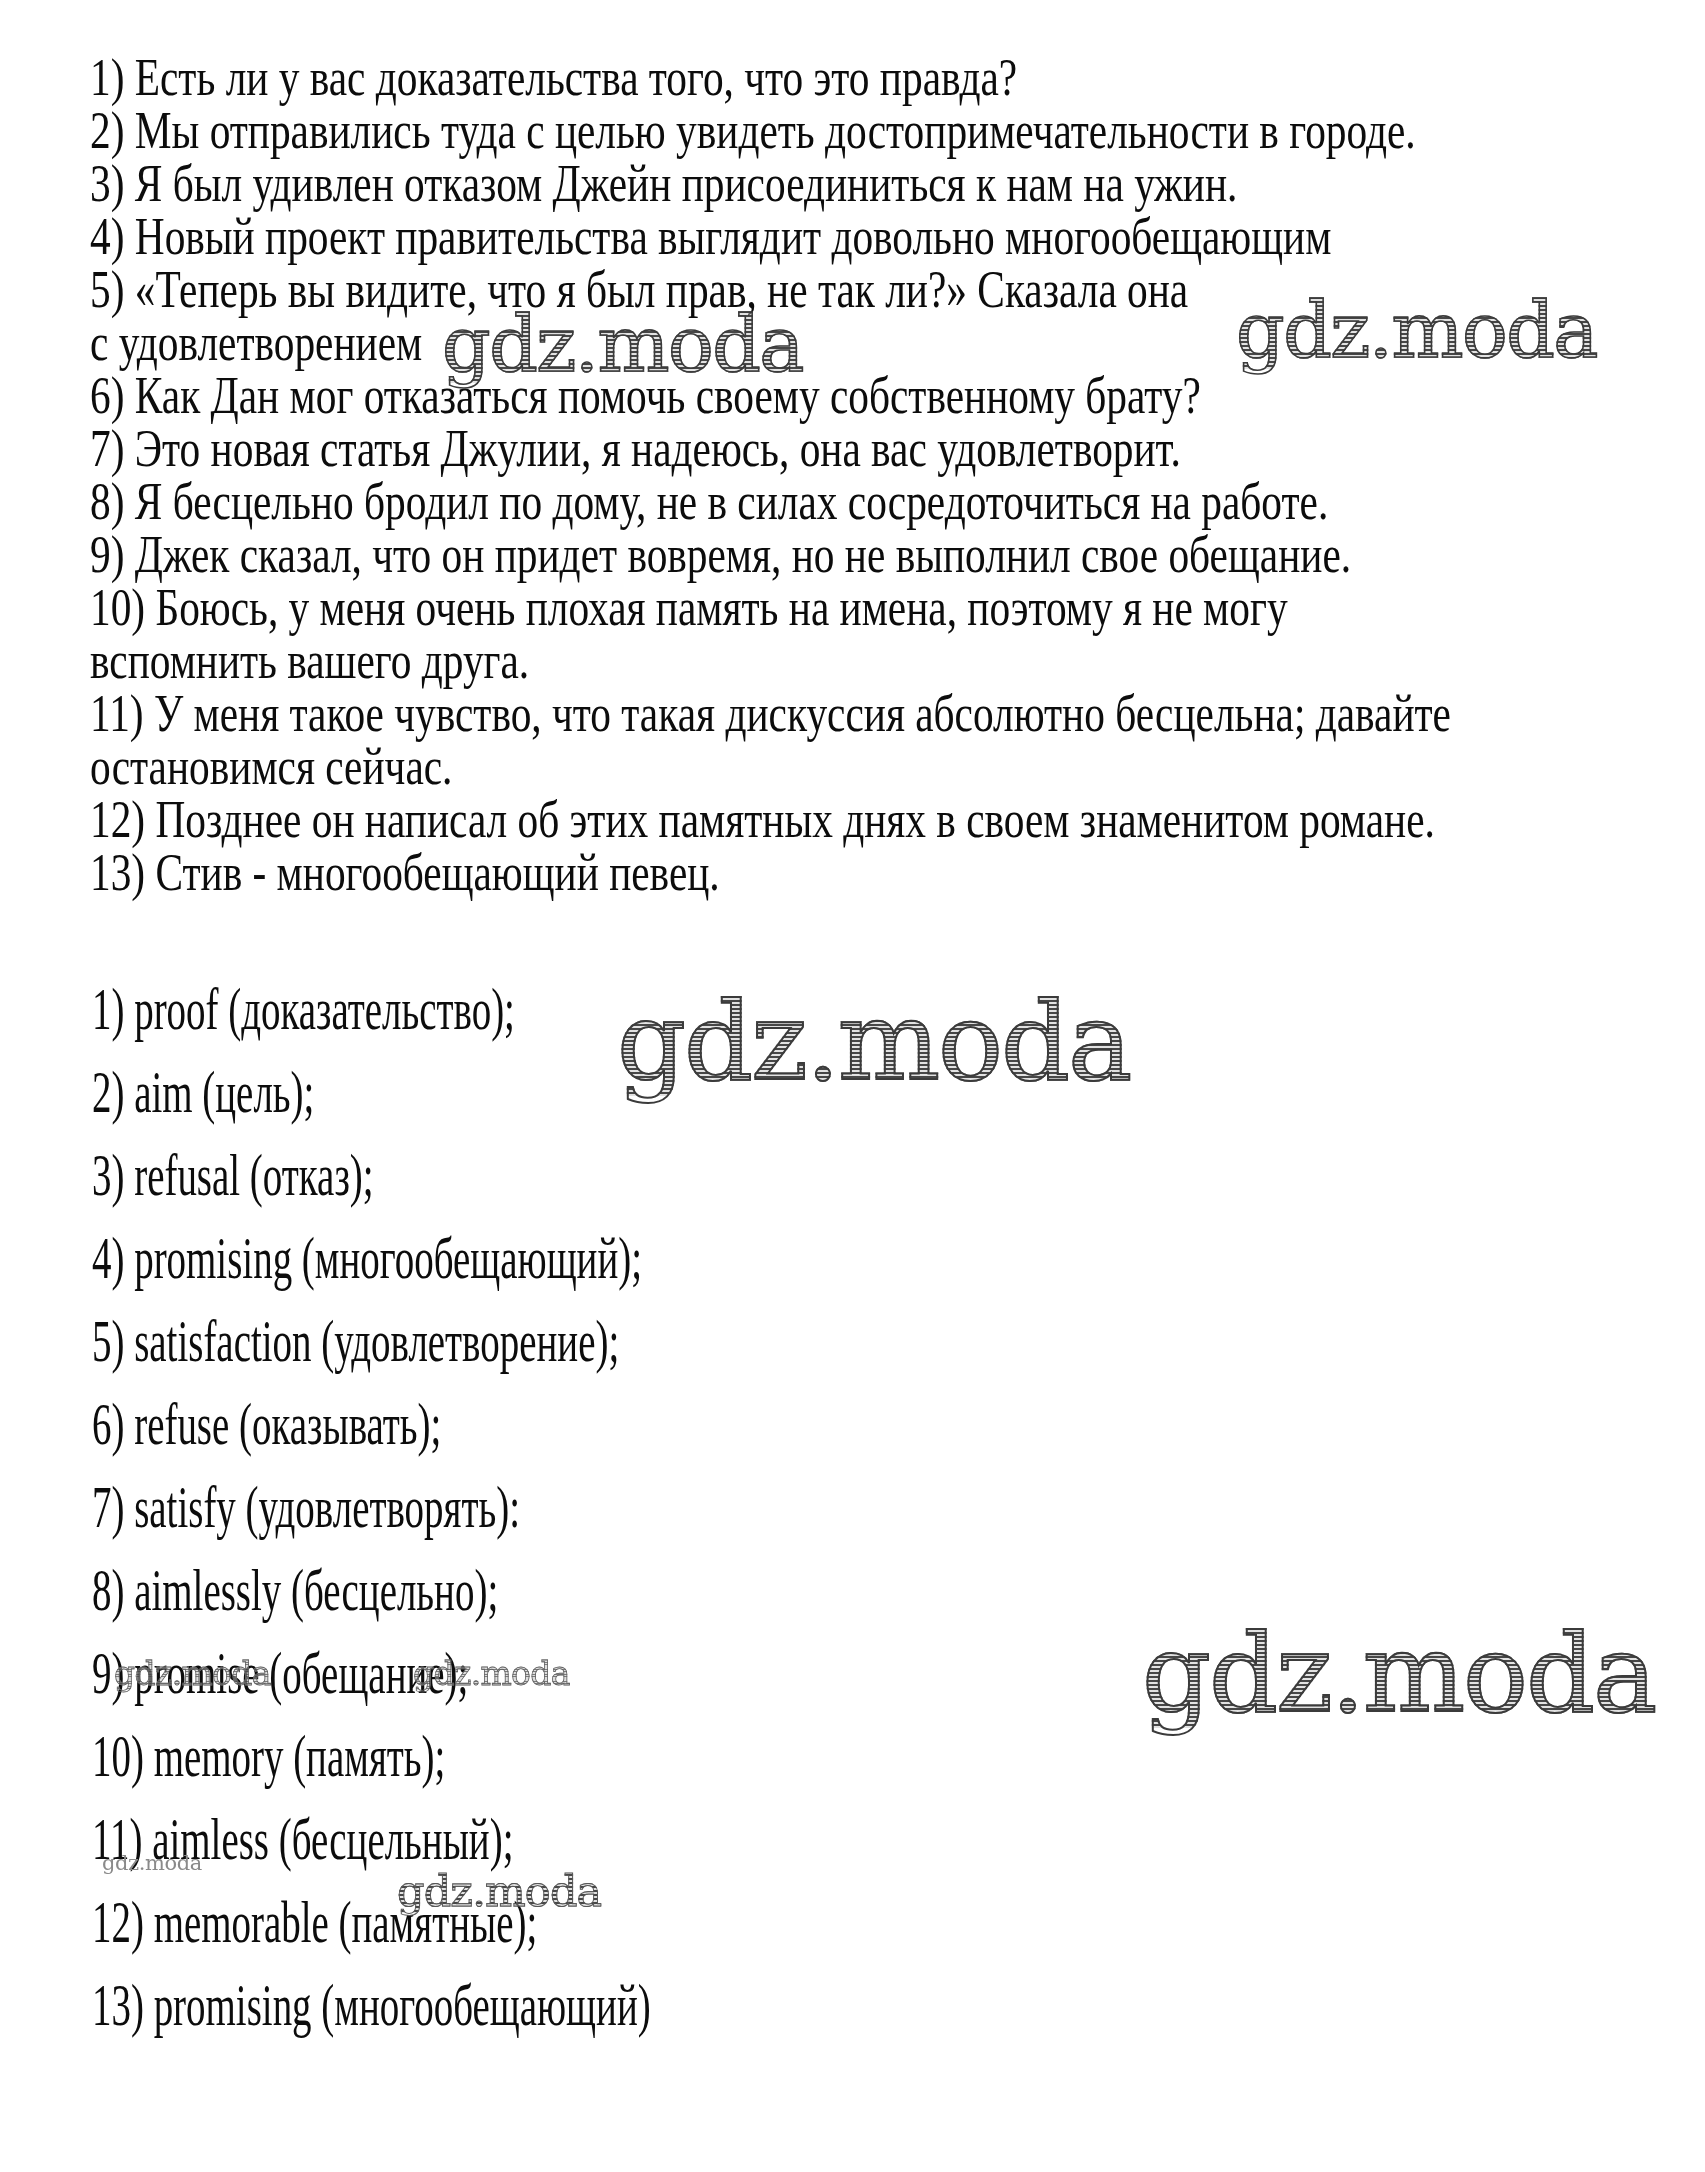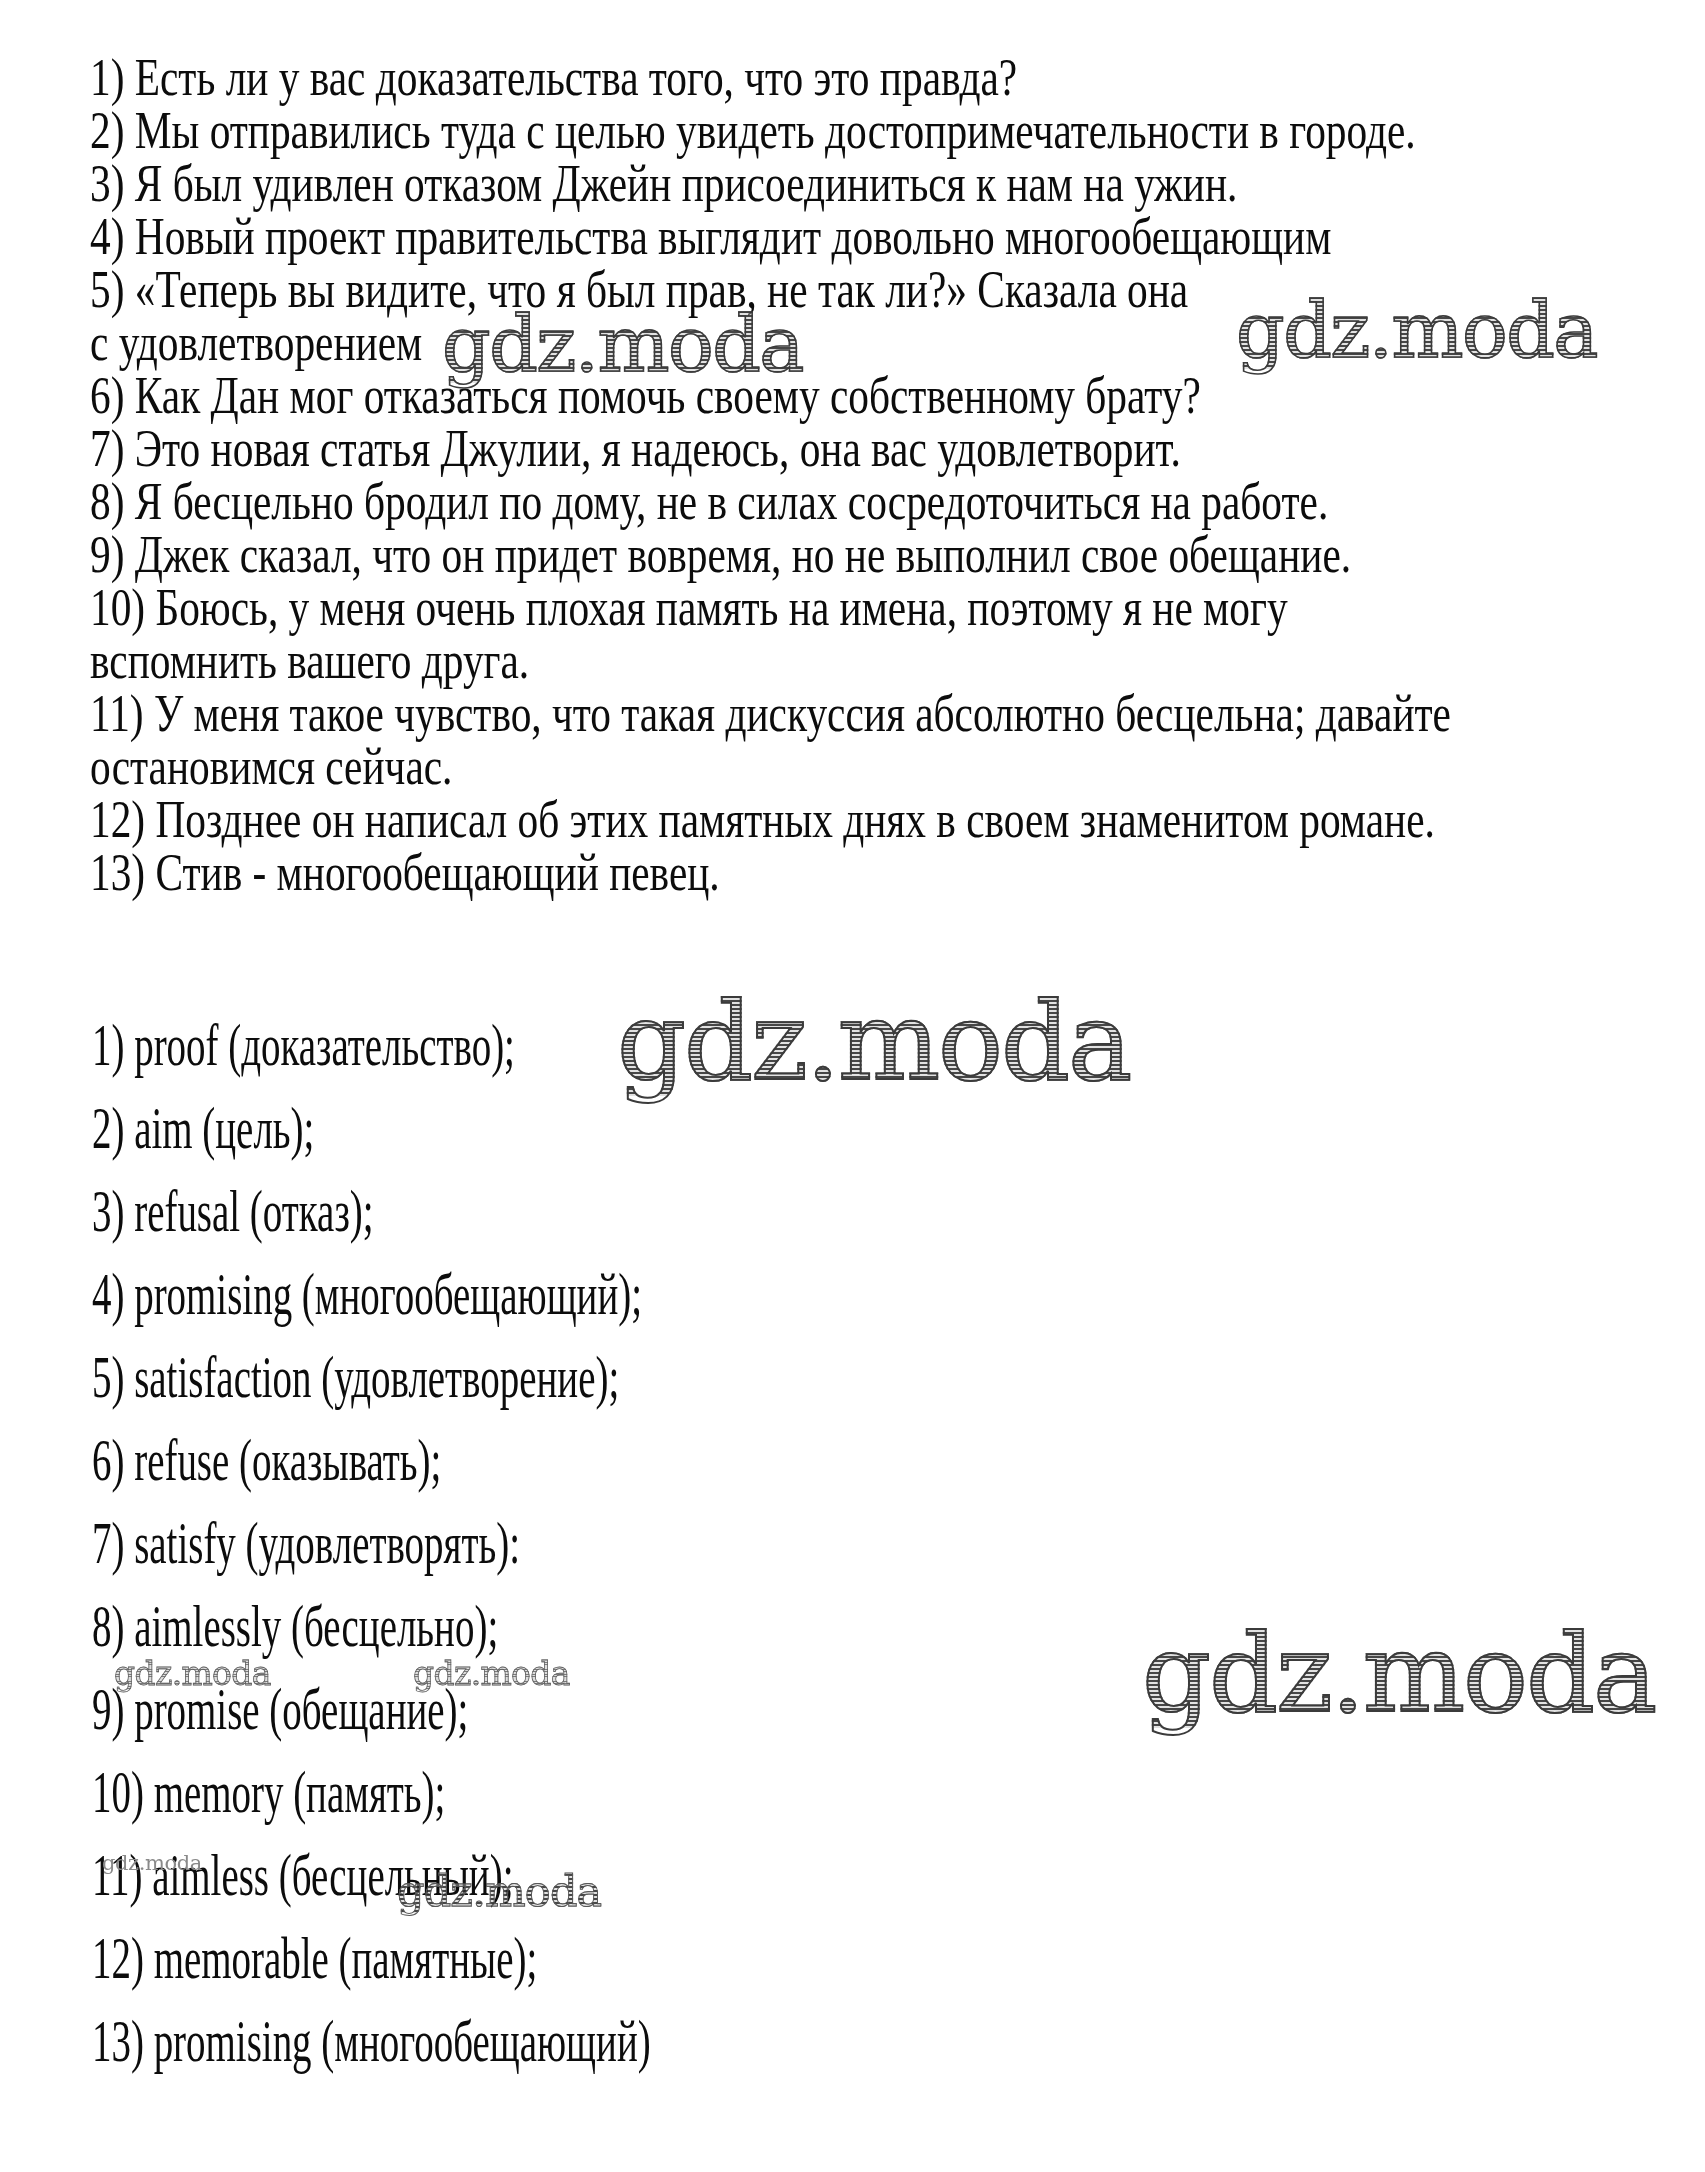--- a/index.html
+++ b/index.html
@@ -28,21 +28,21 @@
     white-space: nowrap;
     transform: scaleX(0.78);
     transform-origin: 0 50%;
     letter-spacing: 0;
   }
 
   
   .sec-wordlist {
     position: absolute;
     left: 92px;
-    top: 1004px;
+    top: 968px;
     width: 1593px;
   }
   .w-item {
     display: block;
     font-size: 59px;
     line-height: 83px;
     white-space: nowrap;
     transform: scaleX(0.66);
     transform-origin: 0 50%;
   }

